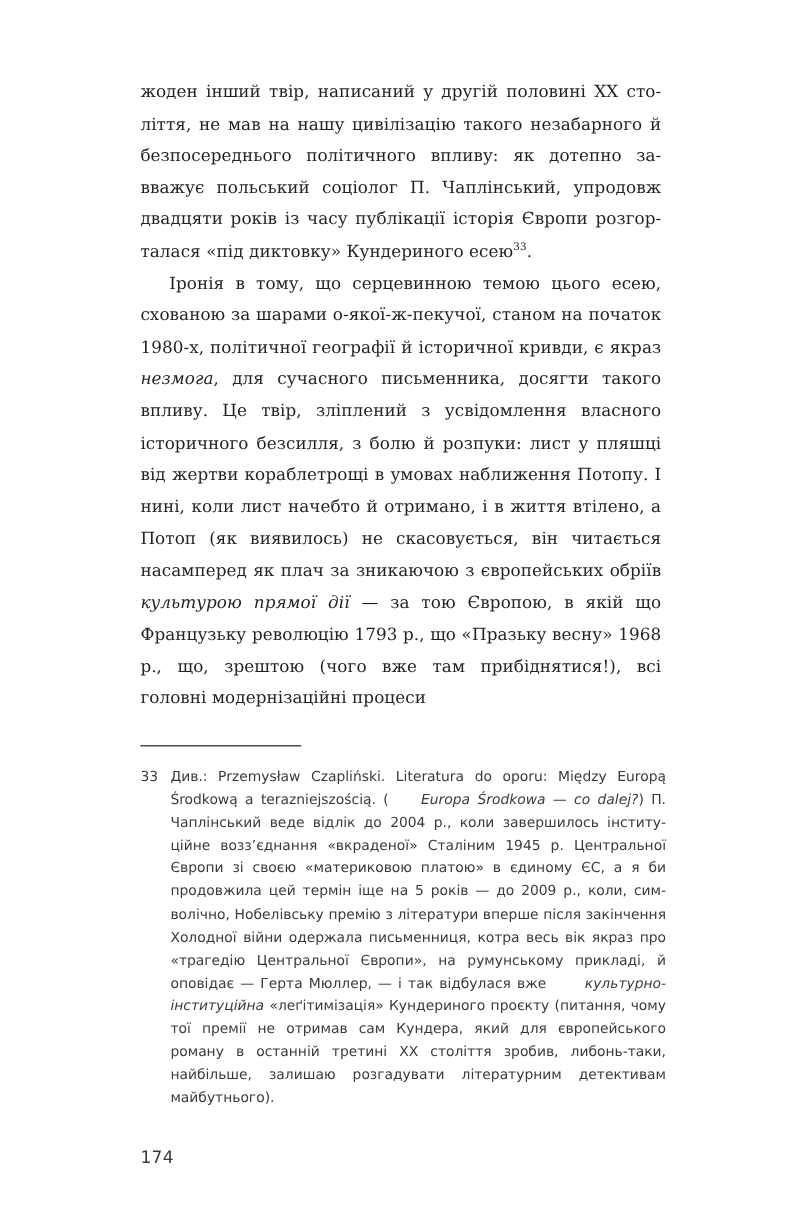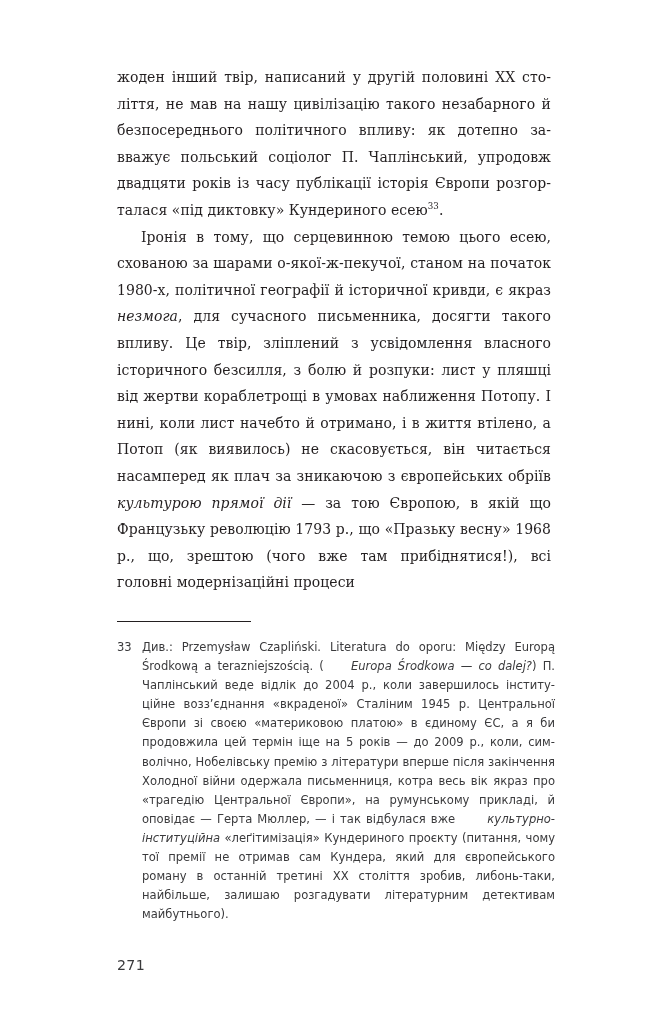--- a/index.html
+++ b/index.html
@@ -128,15 +128,15 @@
 
   <div class="fn-rule"></div>
 
   <div class="footnote-block">
     <div class="footnote">
       <span class="fn-num">33</span>
       <span class="fn-text"><span>Див.: Przemysław Czapliński. Literatura do oporu: Między Europą Środkową a terazniejszością. (</span><i>Europa Środkowa — co dalej?</i><span>) П. Ча­плінський веде відлік до 2004 р., коли завершилось інститу­ційне возз’єднання «вкраденої» Сталіним 1945 р. Центральної Європи зі своєю «материковою платою» в єдиному ЄС, а я би продовжила цей термін іще на 5 років — до 2009 р., коли, сим­волічно, Нобелівську премію з літератури вперше після закін­чення Холодної війни одержала письменниця, котра весь вік якраз про «трагедію Центральної Європи», на румунському прикладі, й оповідає — Герта Мюллер, — і так відбулася вже </span><i>культурно-інституційна</i><span> «леґітимізація» Кундериного проєкту (питання, чому тої премії не отримав сам Кундера, який для європейського роману в останній третині XX століття зробив, либонь-таки, найбільше, залишаю розгадувати літературним детективам майбутнього).</span></span>
     </div>
   </div>
 
-  <div class="folio">271</div>
+  <div class="folio">174</div>
 
 </div>
 
 </body></html>

